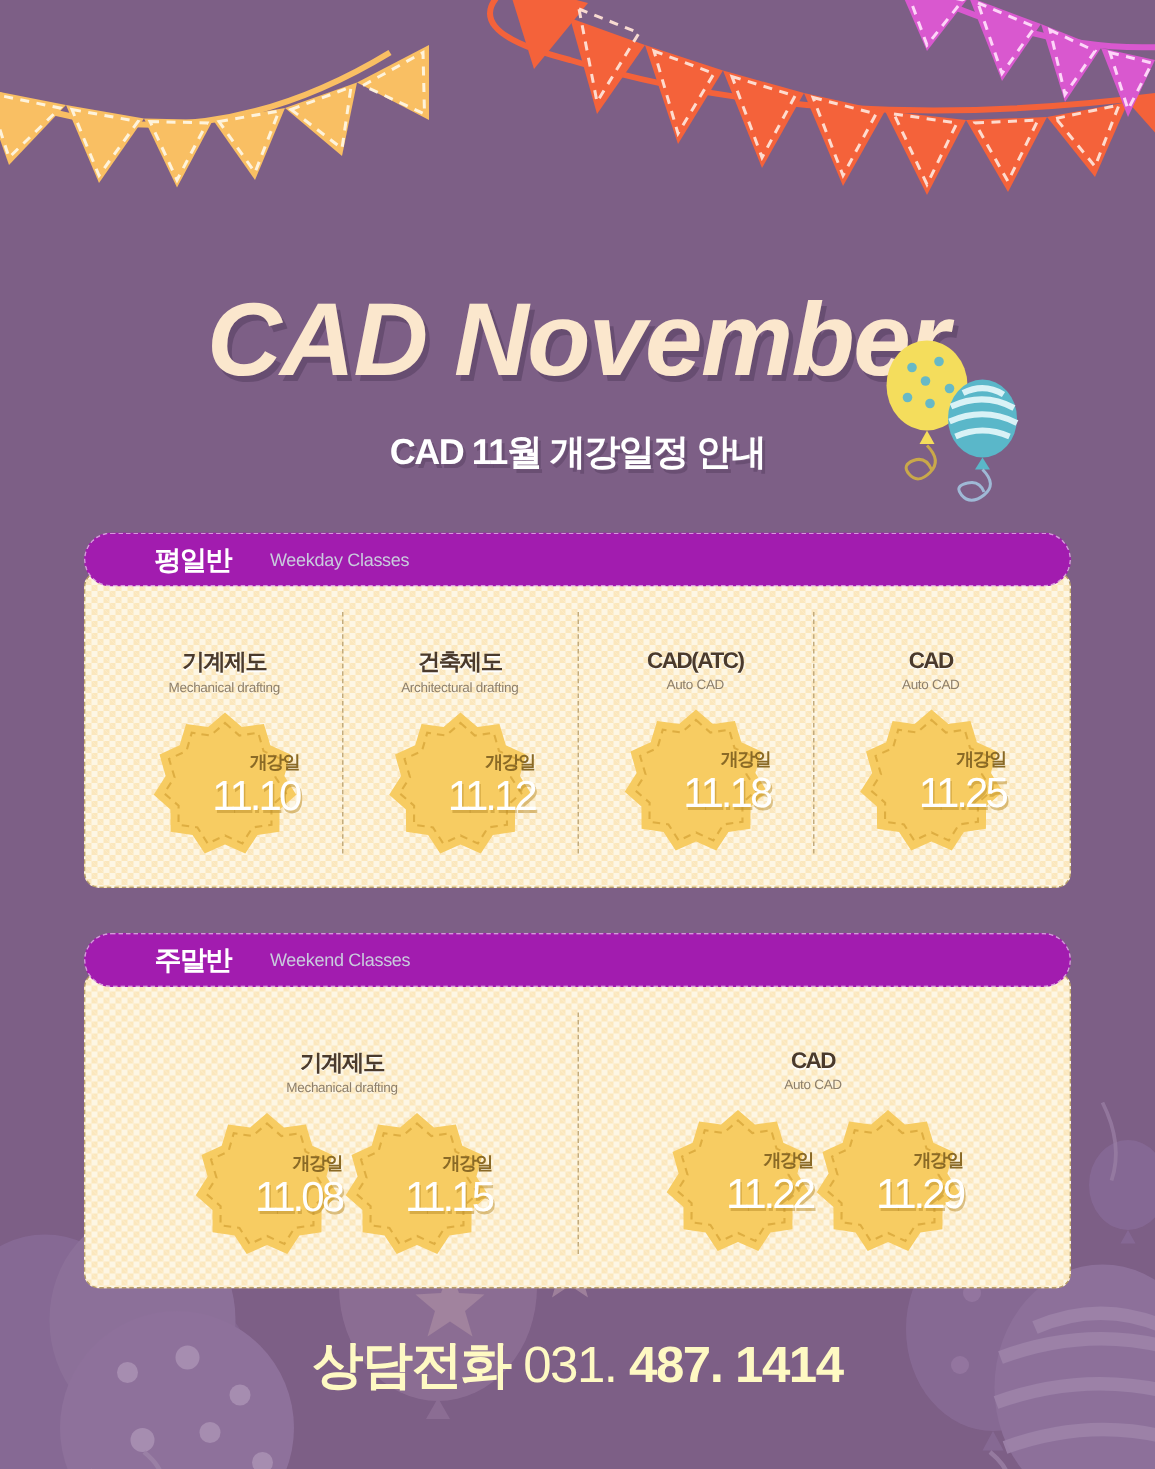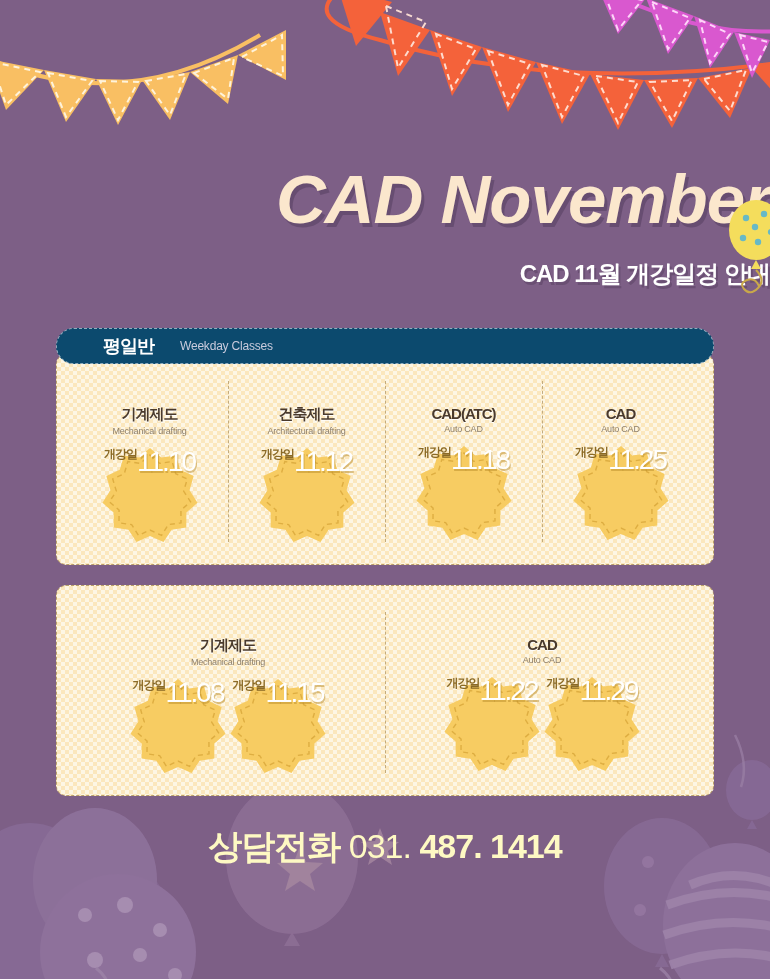--- a/index.html
+++ b/index.html
@@ -11,21 +11,21 @@
     overflow:hidden;
   }
 
   
   .bg-decor{position:absolute;inset:0;pointer-events:none;z-index:0;}
 
   
   .bunting{position:absolute;top:0;left:0;width:770px;height:140px;z-index:1;}
 
   
-  .header{position:relative;z-index:3;text-align:right;padding-top:168px;}
+  .header{position:relative;z-index:3;text-align:center;padding-top:168px;margin-top:27px;}
   .title-wrap{position:relative;display:inline-block;}
   .title-line1,.title-line2{
     font-style:italic;font-weight:bold;
     letter-spacing:-1px;
     line-height:0.93;
     text-shadow:3px 4px 0 rgba(78,55,88,.45);
   }
   .title-line1{font-size:69px;color:#fbe7cd;}
   .title-line2{font-size:76px;color:#ffffff;}
   .subtitle{
@@ -36,21 +36,21 @@
   .title-balloons{position:absolute;right:-48px;top:24px;}
 
   
   .section{position:relative;z-index:3;width:658px;margin:0 auto;}
   .section.weekday{margin-top:38px;}
   .section.weekend{margin-top:30px;}
 
   .sec-head{
     position:relative;
     height:36px;
-    background:#0c4a6e;
+    background:#a21caf;
     border-radius:18px;
     border:1px dashed rgba(255,255,255,.55);
     display:flex;align-items:center;
     padding-left:46px;
     z-index:2;
   }
   .sec-head-ko{font-size:18px;font-weight:bold;color:#ffffff;letter-spacing:-1px;}
   .sec-head-en{font-size:12px;color:#c9cbdd;margin-left:26px;letter-spacing:-.2px;}
 
   .sec-body{
@@ -78,21 +78,21 @@
   .course-ko{
     font-size:15px;font-weight:bold;color:#4a3a2c;letter-spacing:-1px;
     text-shadow:0 1px 0 rgba(255,255,255,.9);
     margin-top:28px;
   }
   .course-en{font-size:9px;color:#8d7f6b;margin-top:2px;letter-spacing:-.2px;}
 
   .badges{display:flex;justify-content:center;margin-top:10px;}
   .badge{
     position:relative;width:100px;height:100px;
-    display:flex;flex-direction:row;align-items:flex-start;justify-content:center;
+    display:flex;flex-direction:column;align-items:flex-end;justify-content:center;
   }
   .badge svg{position:absolute;inset:0;}
   .badge-label{position:relative;font-size:12px;font-weight:bold;color:#8a6a26;letter-spacing:-1px;margin-bottom:-2px;}
   .badge-date{
     position:relative;font-size:28px;font-weight:normal;color:#ffffff;
     letter-spacing:-2px;
     text-shadow:1px 2px 0 rgba(186,140,40,.5);
   }
 
   
@@ -351,20 +351,24 @@
                 </svg>
                 <span class="badge-label">개강일</span>
                 <span class="badge-date">11.25</span>
               </div>
             </div>
           </div>
         </div>
       </div>
     </div>
     <div class="section weekend">
+      <div class="sec-head">
+        <span class="sec-head-ko">주말반</span>
+        <span class="sec-head-en">Weekend Classes</span>
+      </div>
       <div class="sec-body">
         <div class="cols">
           <div class="col">
             <div class="course-ko">기계제도</div>
             <div class="course-en">Mechanical drafting</div>
             <div class="badges">
               <div class="badge">
                 <svg width="100" height="100" viewBox="0 0 100 100">
                   <path d="M50.00 2.00 L61.27 11.62 L75.95 9.62 L80.23 23.81 L93.66 30.06 L89.59 44.31 L97.51 56.83 L86.39 66.62 L86.28 81.43 L71.63 83.65 L63.52 96.06 L50.00 90.00 L36.48 96.06 L28.37 83.65 L13.72 81.43 L13.61 66.62 L2.49 56.83 L10.41 44.31 L6.34 30.06 L19.77 23.81 L24.05 9.62 L38.73 11.62 L50.00 2.00 Z" fill="#f7cc62"></path>
                   <path d="M50.00 9.00 L59.58 17.38 L72.17 15.51 L75.70 27.73 L87.29 32.97 L83.65 45.16 L90.58 55.83 L80.93 64.12 L80.99 76.85 L68.38 78.60 L61.55 89.34 L50.00 84.00 L38.45 89.34 L31.62 78.60 L19.01 76.85 L19.07 64.12 L9.42 55.83 L16.35 45.16 L12.71 32.97 L24.30 27.73 L27.83 15.51 L40.42 17.38 L50.00 9.00 Z" fill="none" stroke="#d9a83c" stroke-width="1.4" stroke-dasharray="5 4" opacity="0.85"></path>

